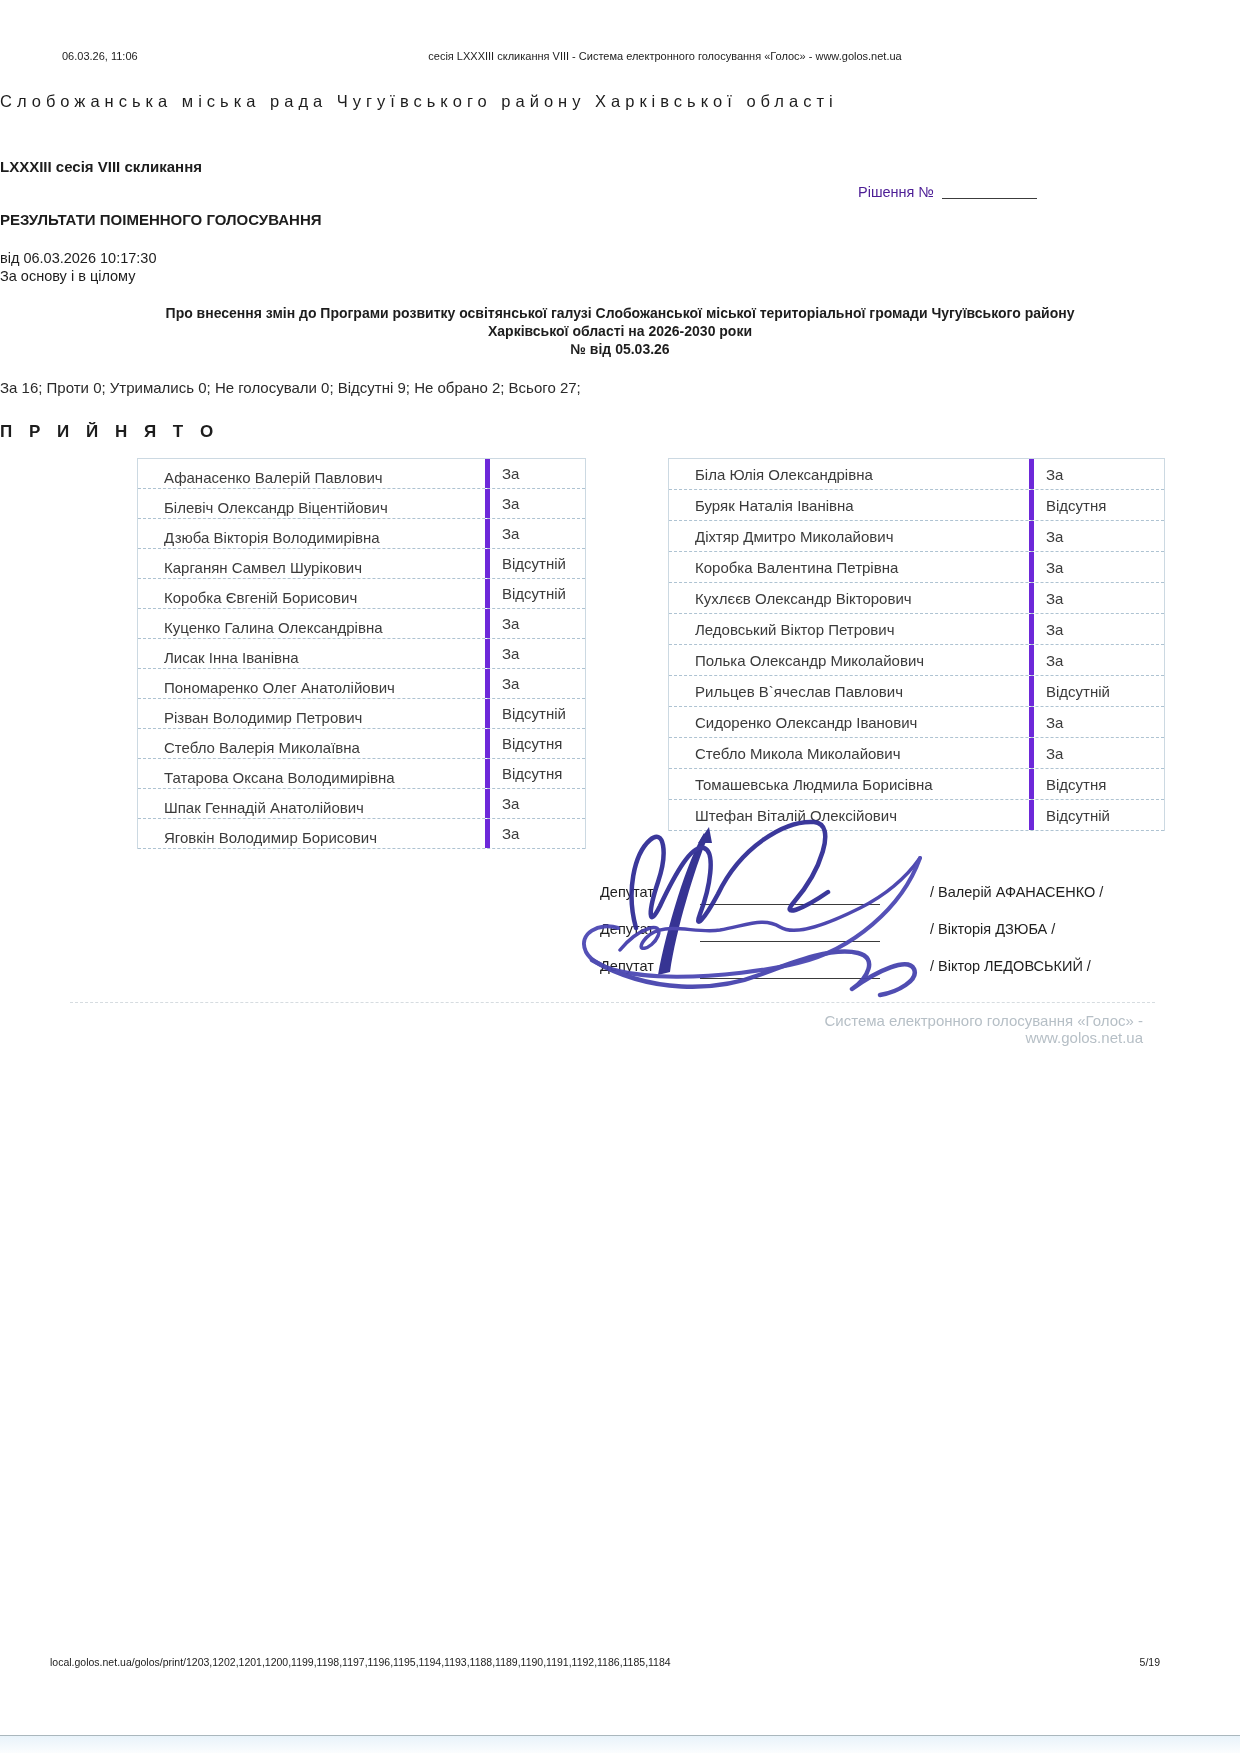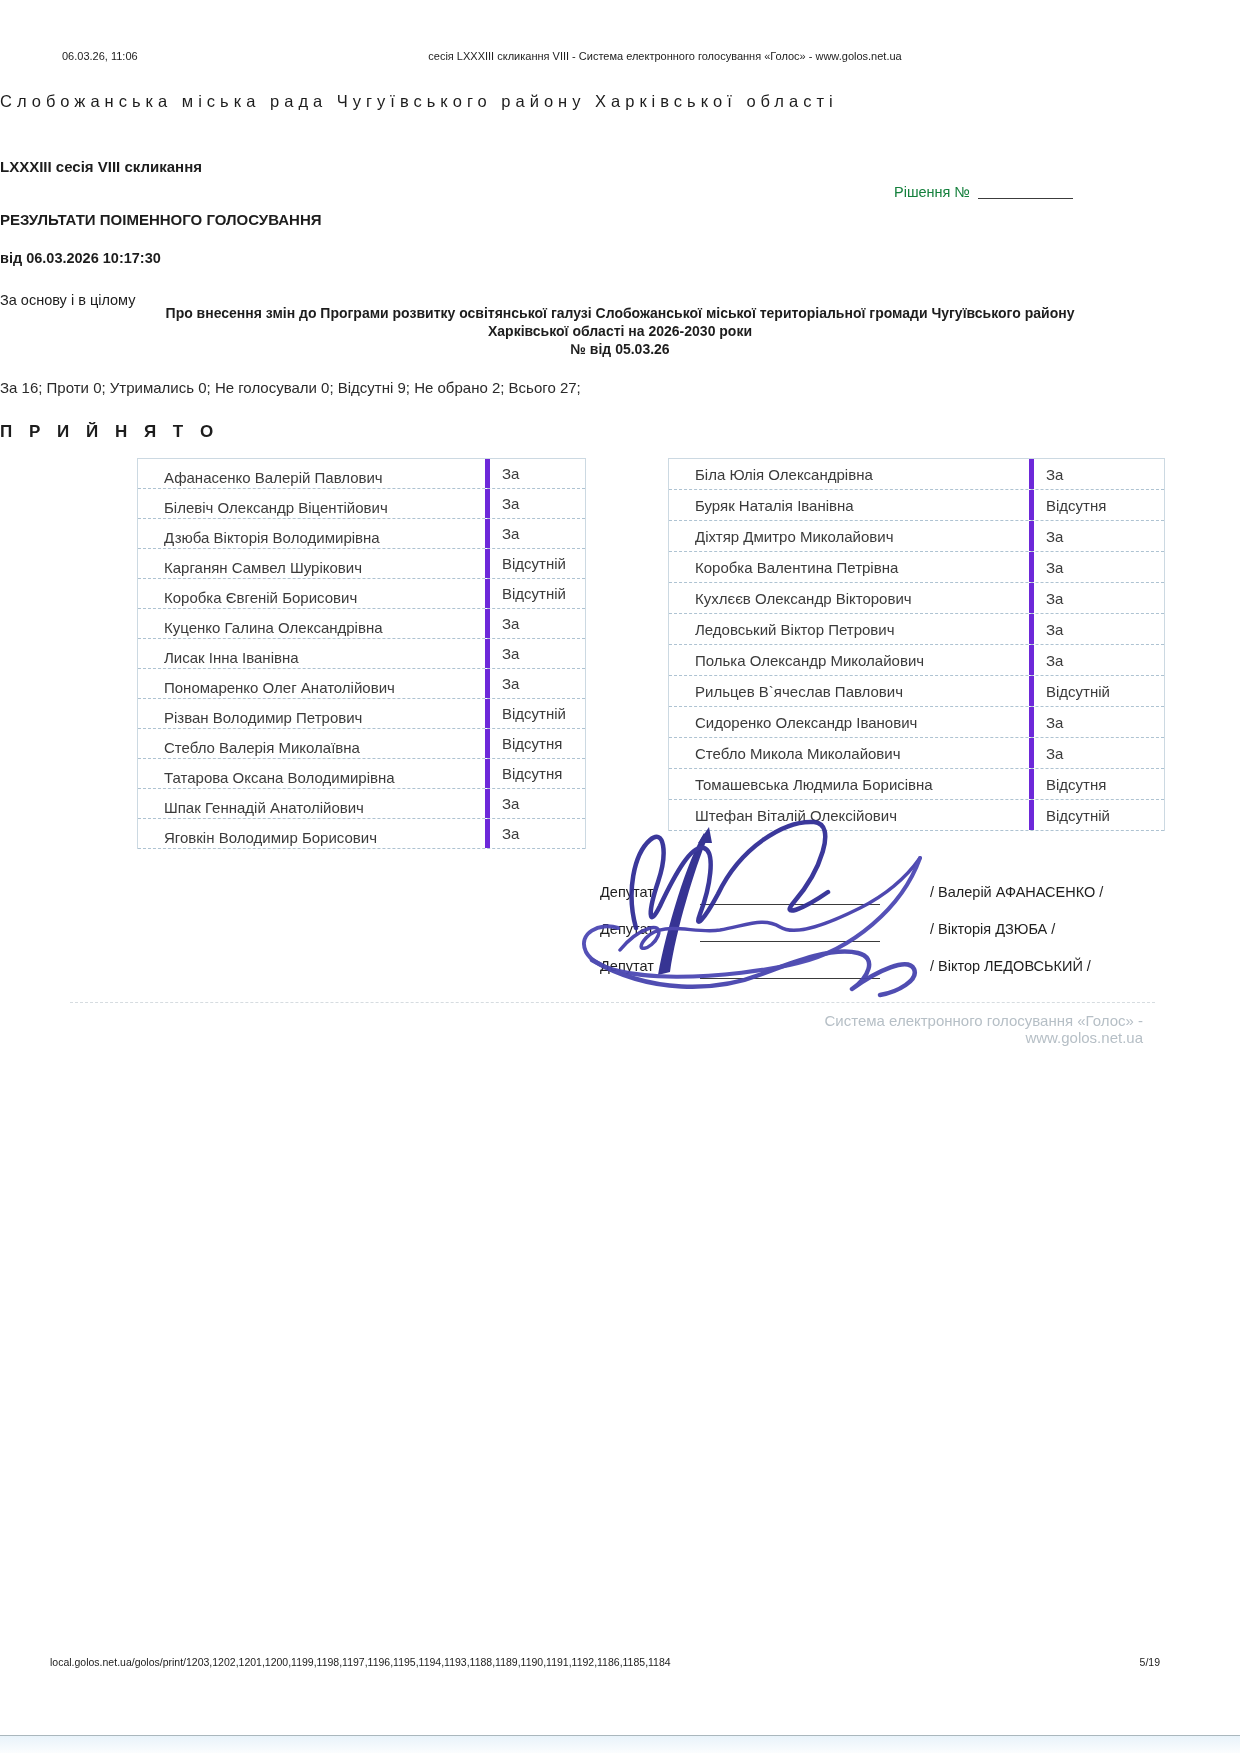--- a/index.html
+++ b/index.html
@@ -6,25 +6,25 @@
   .page{
     position:relative;width:1240px;height:1753px;background:#ffffff;overflow:hidden;
     font-family:"Liberation Sans", sans-serif;color:#222;
   }
   .abs{position:absolute;}
   .ctr{left:0;width:1240px;text-align:left;}
   .hdr-left{top:50px;left:62px;font-size:11px;color:#1c1c1c;}
   .hdr-center{top:50px;left:380px;width:570px;text-align:center;font-size:11px;color:#1c1c1c;}
   .council-title{top:92px;font-size:16.5px;letter-spacing:5px;color:#1d1d1d;}
   .session-line{top:158px;font-size:15px;font-weight:bold;color:#1d1d1d;}
-  .decision{top:184px;left:858px;font-size:14.5px;color:#15803d;margin-left:36px;}
+  .decision{top:184px;left:858px;font-size:14.5px;color:#4c1d95;}
   .blank-line{display:inline-block;width:95px;border-bottom:1.5px solid #3c3c3c;margin-left:8px;vertical-align:-2px;}
   .results-title{top:211px;font-size:15px;font-weight:bold;color:#1d1d1d;}
-  .dt-line{top:250px;font-size:14.5px;color:#1d1d1d;font-weight:bold;}
-  .basis-line{top:268px;font-size:14.5px;color:#1d1d1d;margin-top:24px;}
+  .dt-line{top:250px;font-size:14.5px;color:#1d1d1d;}
+  .basis-line{top:268px;font-size:14.5px;color:#1d1d1d;}
   .subject{top:304px;left:140px;width:960px;text-align:center;font-size:14px;font-weight:bold;line-height:18px;color:#1d1d1d;}
   .summary{top:379px;font-size:15px;color:#2a2a2a;}
   .verdict{top:422px;font-size:17px;font-weight:bold;letter-spacing:6px;color:#1d1d1d;}
 
   .vtable{border:1px solid #ccd9e2;border-bottom:none;}
   .vtable .vt-row{
     display:flex;border-bottom:1px dashed #aec3d2;box-sizing:border-box;
     font-size:15px;color:#3b3b3b;align-items:center;
   }
   .vtable-left{top:458px;left:137px;width:447px;}

